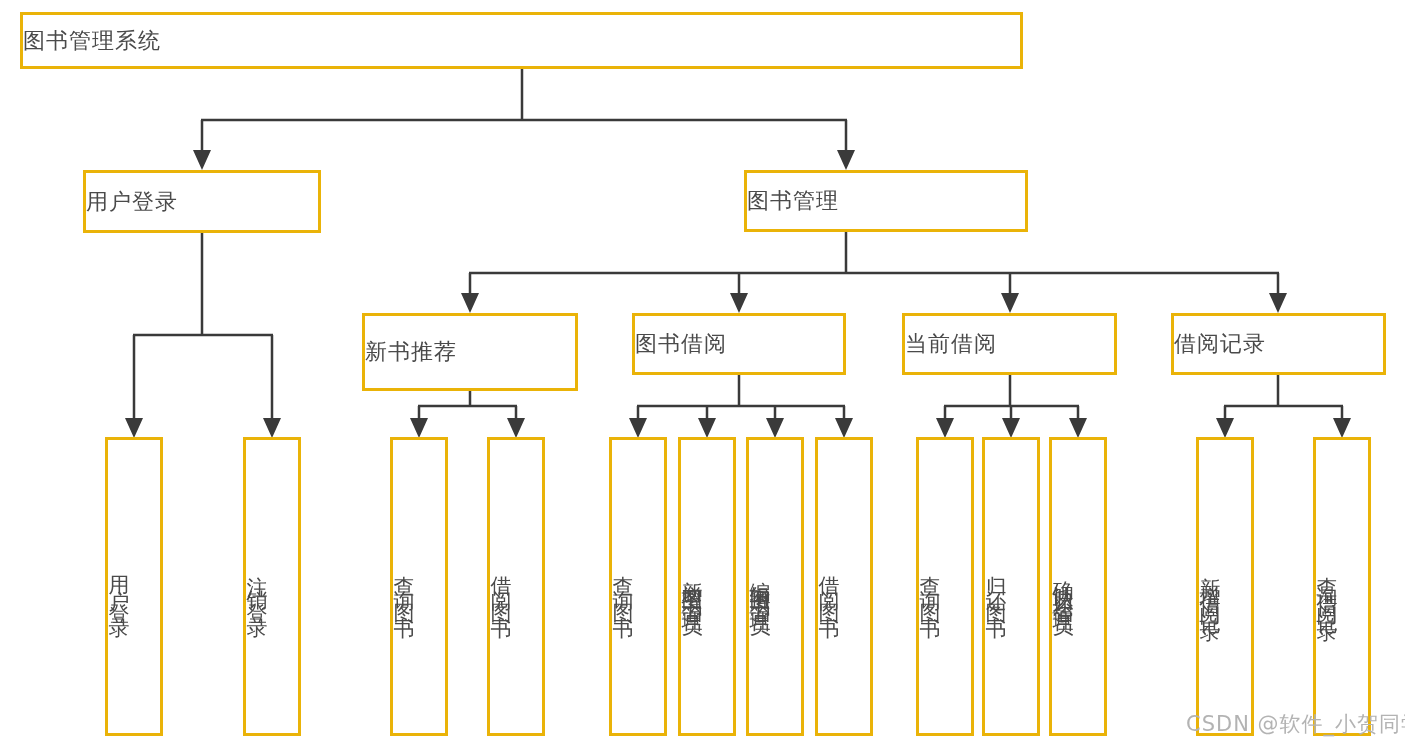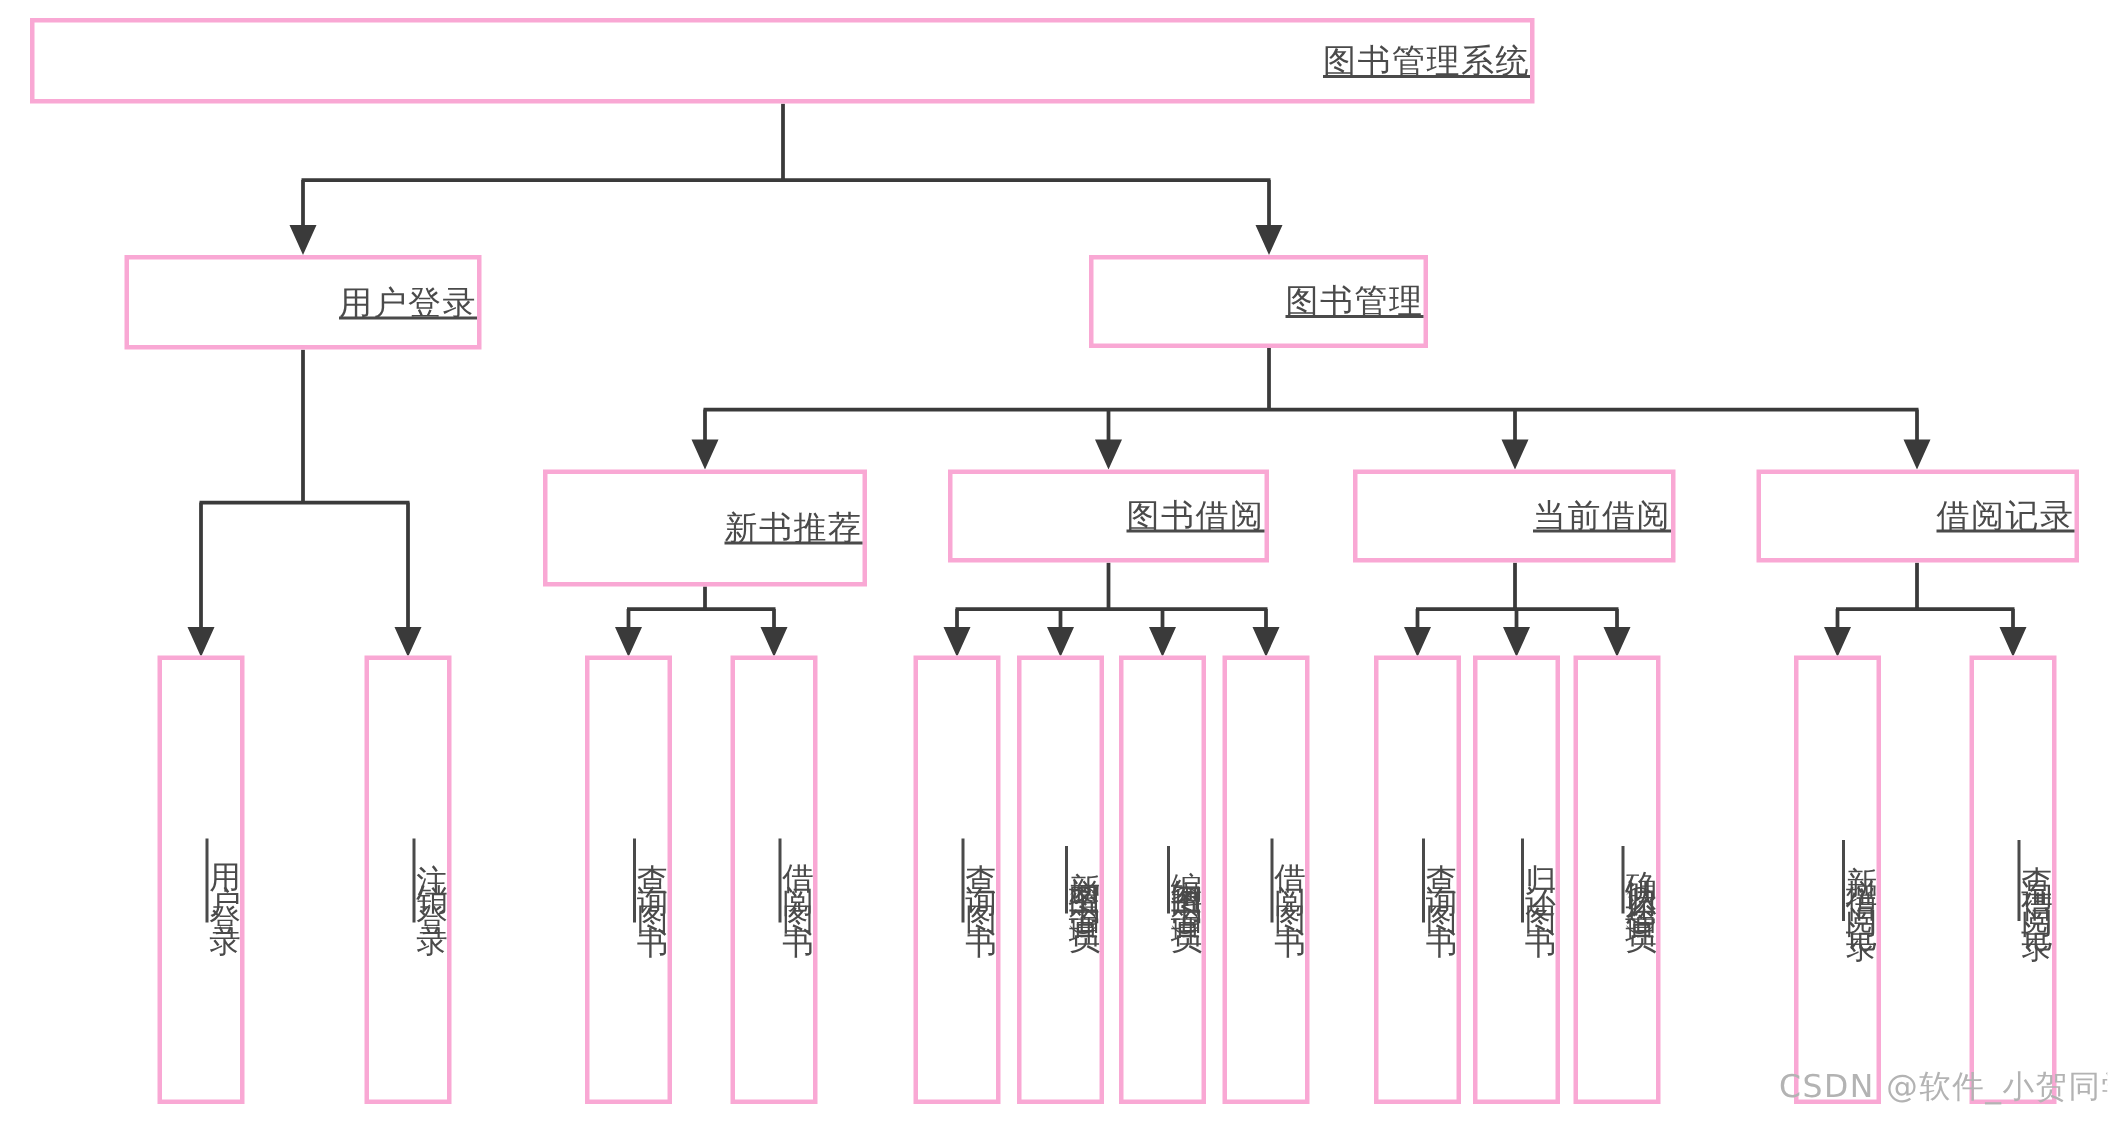--- a/index.html
+++ b/index.html
@@ -3,24 +3,23 @@
 <meta charset="utf-8">
 <style>
   html,body{margin:0;padding:0;background:#ffffff;}
   .stage{
     position:relative;width:1405px;height:747px;background:#ffffff;overflow:hidden;
     font-family:"DejaVu Sans","Liberation Sans",sans-serif;
   }
   svg.connectors{position:absolute;left:0;top:0;width:1405px;height:747px;pointer-events:none;}
   .node{
     position:absolute;box-sizing:border-box;background:#ffffff;
-    border:3px solid #f9a8d4;
-    display:flex;align-items:center;justify-content:flex-end;
+    border:3px solid #eab308;
+    display:flex;align-items:center;justify-content:flex-start;
     color:#4a4a4a;
-    text-decoration:underline;
   }
   .hlabel{font-size:22px;letter-spacing:1px;white-space:nowrap;}
   .leaf{top:437px;width:58px;height:299px;}
   .vtext{
     writing-mode:vertical-rl;text-orientation:mixed;
     font-size:21px;color:#4a4a4a;line-height:1;white-space:nowrap;
   }
   .sp4{letter-spacing:14px;}
   .sp6{letter-spacing:9px;}
   .spL{letter-spacing:5px;}
@@ -58,21 +57,21 @@
     </g>
   </svg>
 
   <div class="node" style="left:20px;top:12px;width:1003px;height:57px">
     <span class="hlabel">图书管理系统</span>
   </div>
 
   <div class="node" style="left:83px;top:170px;width:238px;height:63px">
     <span class="hlabel">用户登录</span>
   </div>
-  <div class="node" style="left:726px;top:170px;width:226px;height:62px">
+  <div class="node" style="left:744px;top:170px;width:284px;height:62px">
     <span class="hlabel">图书管理</span>
   </div>
 
   <div class="node" style="left:362px;top:313px;width:216px;height:78px">
     <span class="hlabel">新书推荐</span>
   </div>
   <div class="node" style="left:902px;top:313px;width:215px;height:62px">
     <span class="hlabel">当前借阅</span>
   </div>
   <div class="node" style="left:632px;top:313px;width:214px;height:62px">

